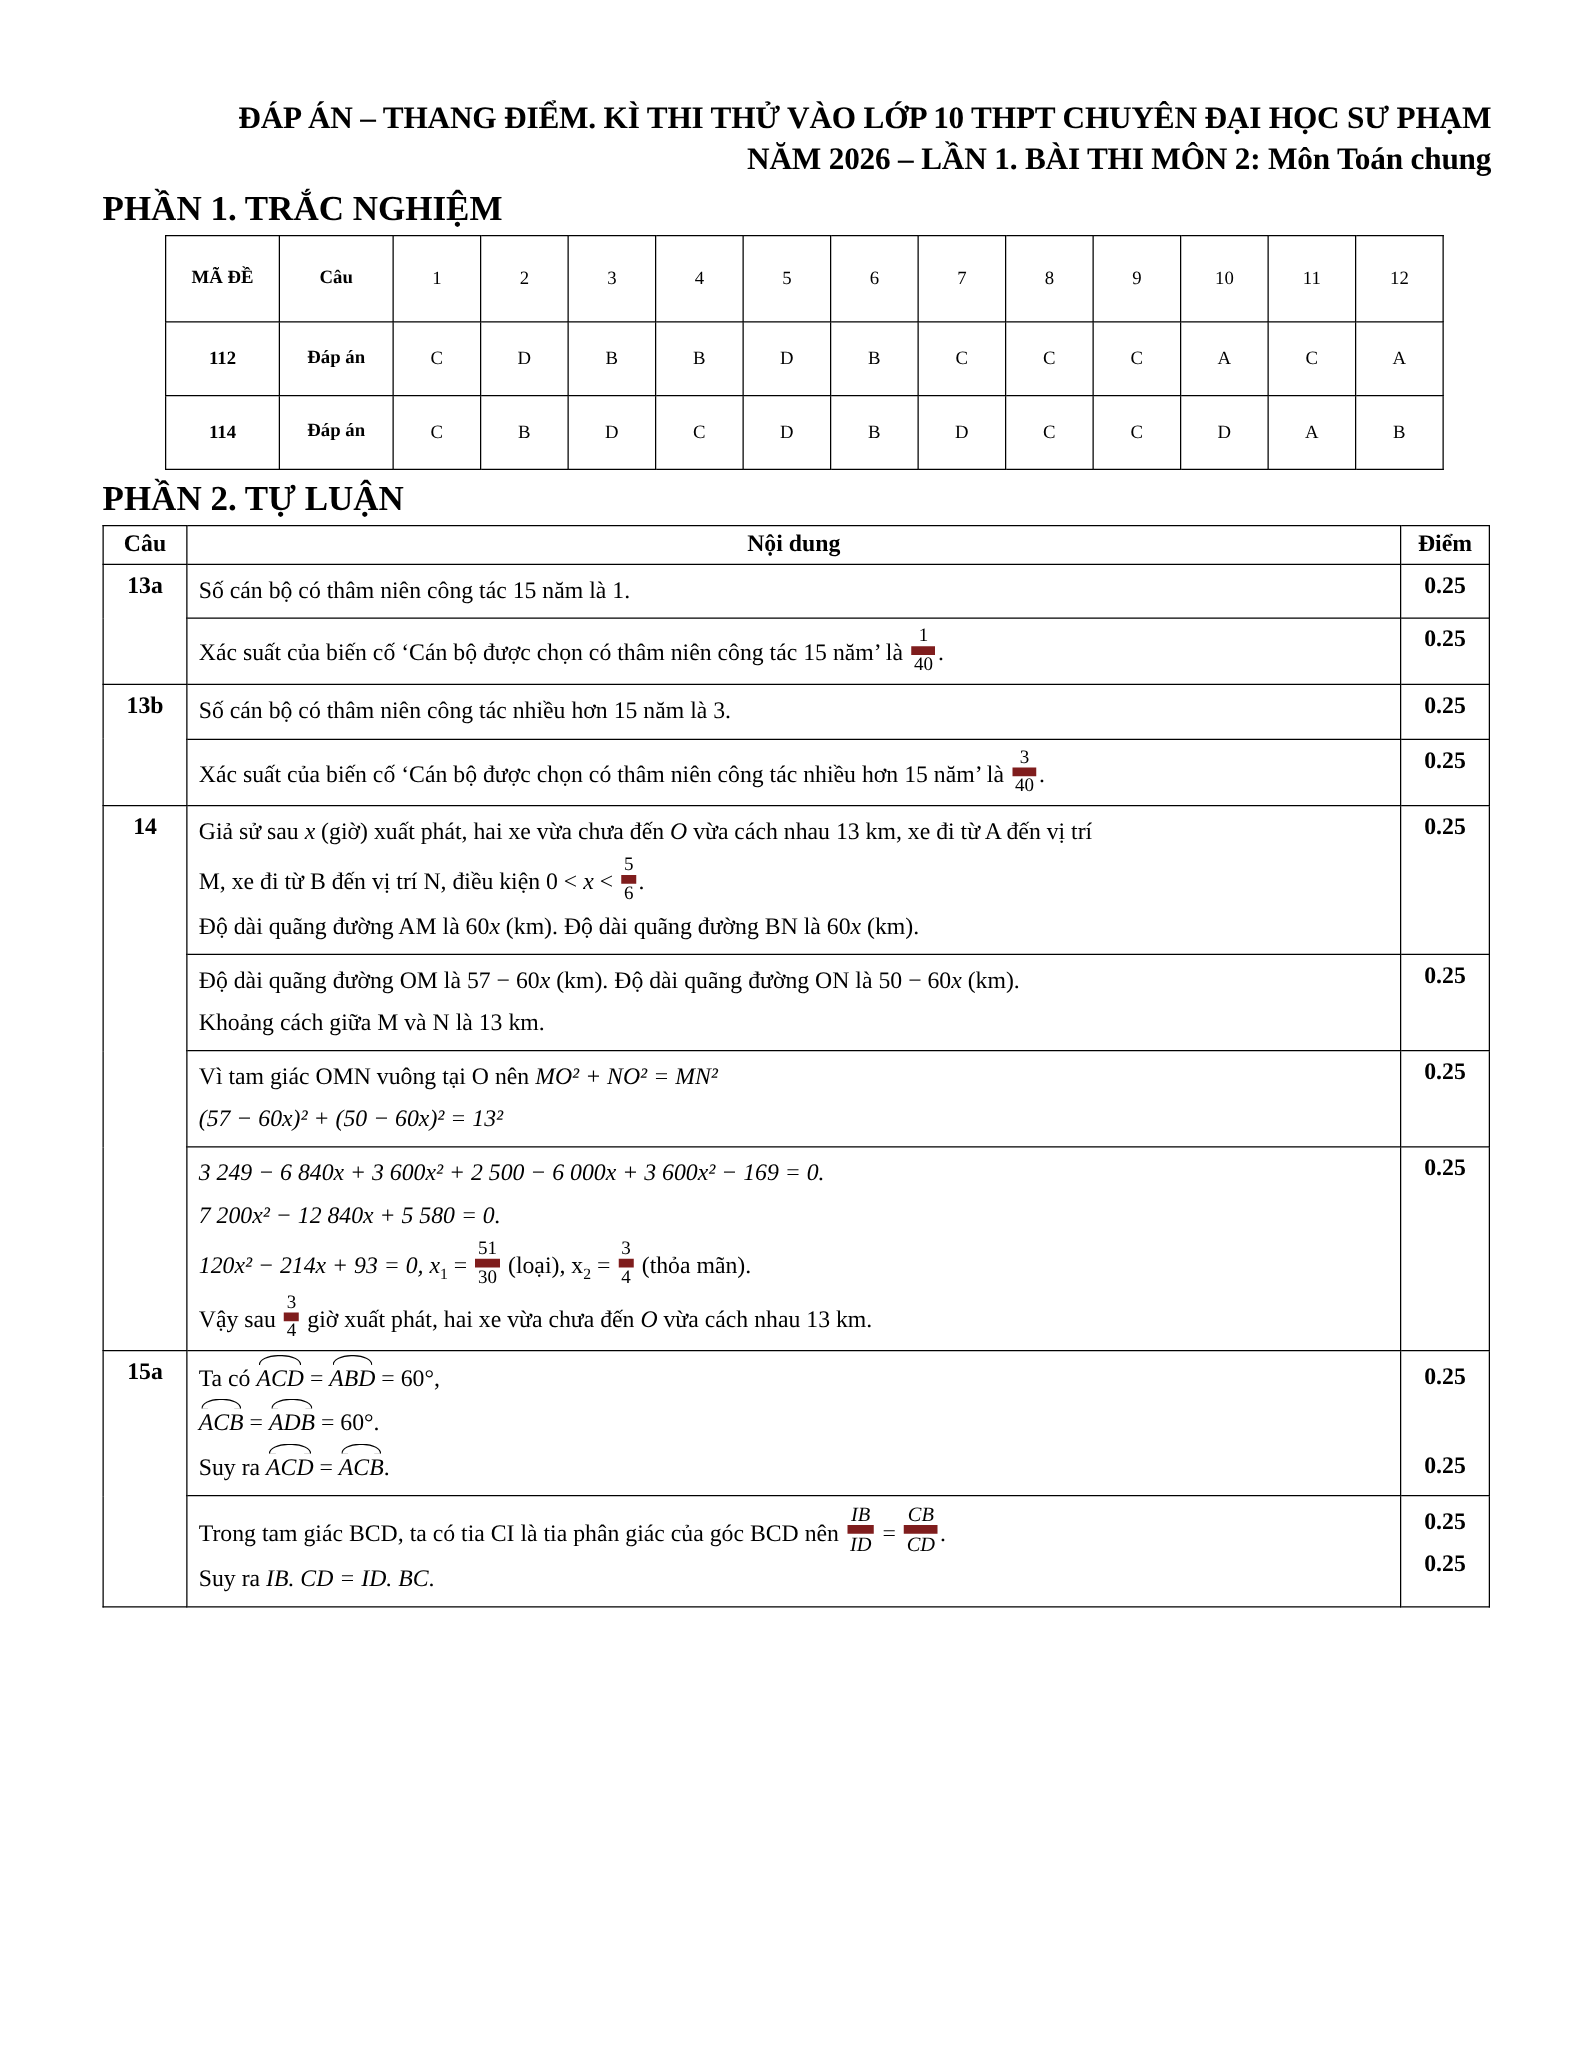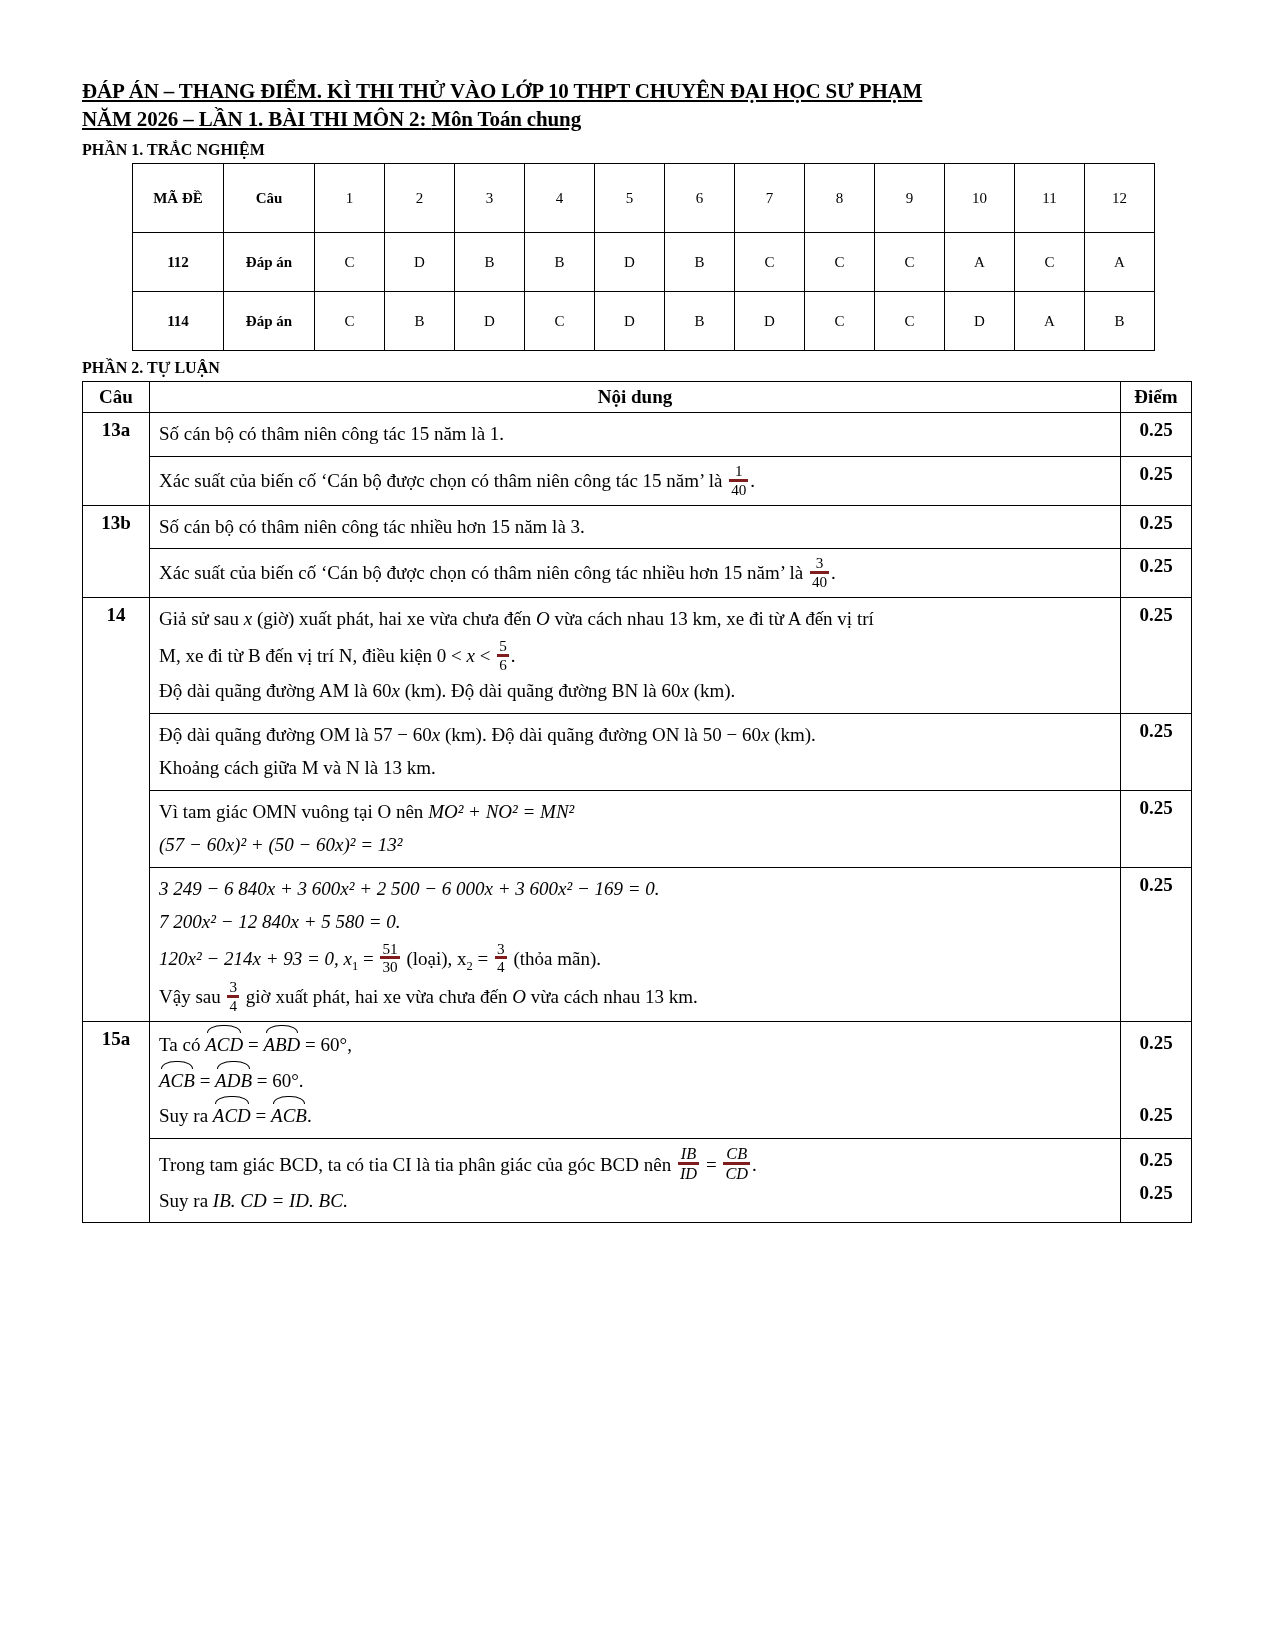--- a/index.html
+++ b/index.html
@@ -14,33 +14,32 @@
     color: #000000;
     position: relative;
   }
   .page {
     width: 1275px;
     min-height: 1650px;
     box-sizing: border-box;
     padding: 78px 82px 40px 82px;
   }
   .title-block {
-    text-align: left;
-    font-weight: bold;
-    font-size: 21px;
+    text-align: right;
+    font-weight: bold;
+    font-size: 25px;
     line-height: 1.32;
     letter-spacing: -0.15px;
-    text-decoration: underline;
   }
   .title-line2 .normal {
     font-weight: bold;
   }
   .section-head {
     font-weight: bold;
-    font-size: 16px;
+    font-size: 28px;
     margin: 8px 0 4px 0;
   }
   table {
     border-collapse: collapse;
     table-layout: fixed;
   }
   
   .mc-wrap {
     padding-left: 50px;
   }
@@ -131,21 +130,21 @@
     font-size: 0.80em;
     line-height: 1.05;
     margin: 0 2px;
   }
   .frac .num {
     display: block;
     padding: 0 2px;
   }
   .frac .den {
     display: block;
-    border-top: 3px solid #7f1d1d;
+    border-top: 7px solid #7f1d1d;
     padding: 0 2px;
   }
   .fs {
     font-size: 0.86em;
   }
   .arc {
     display: inline-block;
     position: relative;
     font-style: italic;
     padding-top: 2px;

